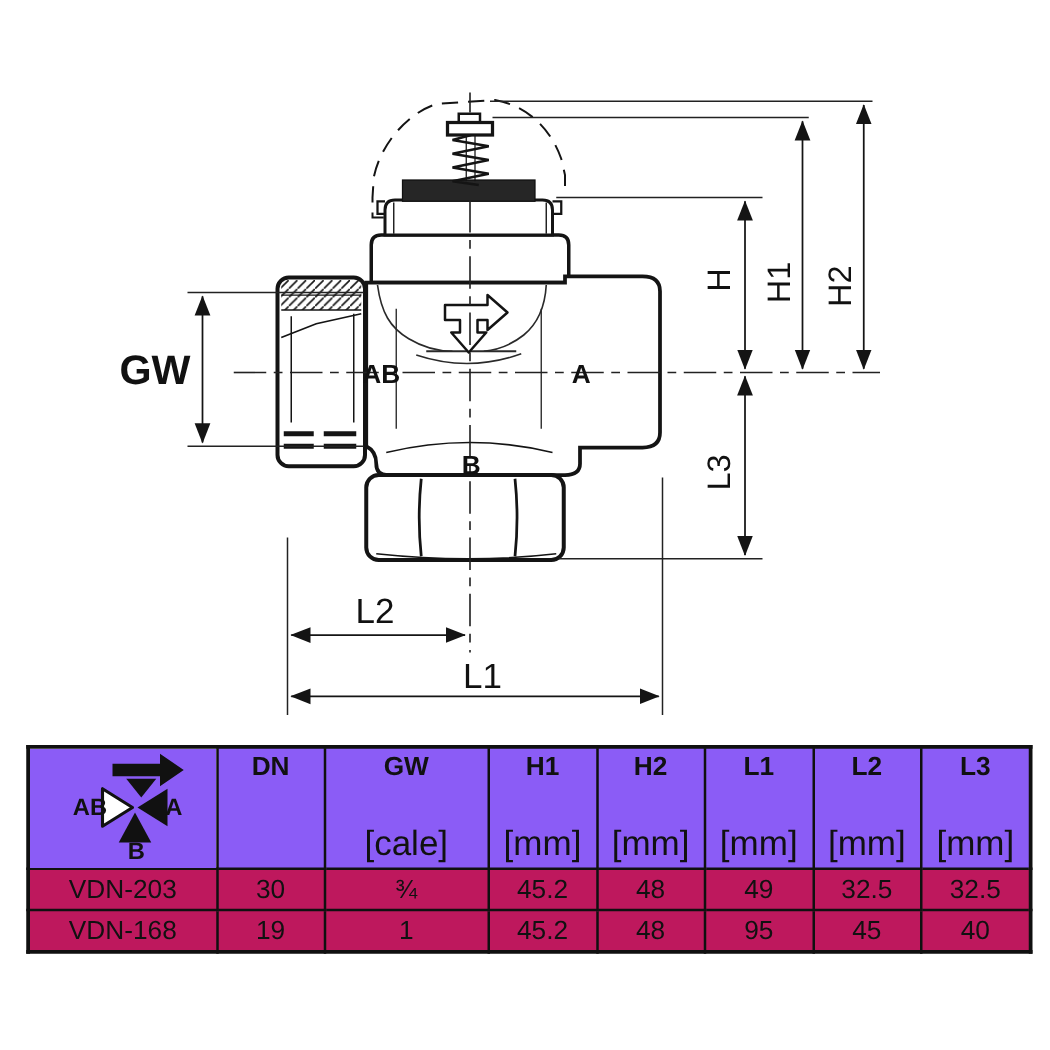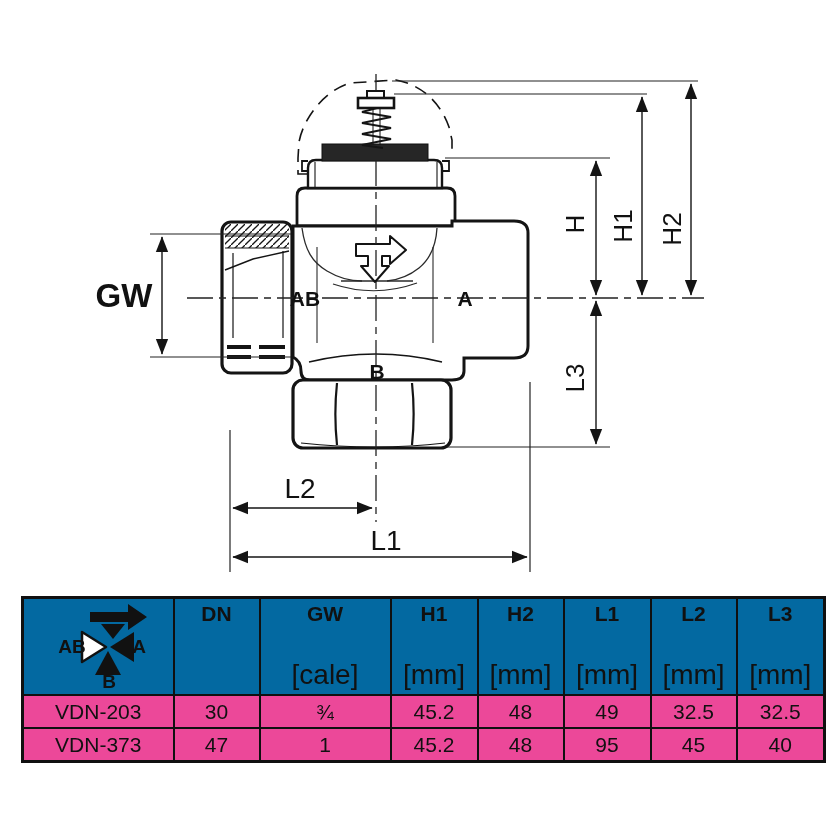--- a/index.html
+++ b/index.html
@@ -6,22 +6,22 @@
   body{width:840px;height:840px;position:relative;font-family:"Liberation Sans",sans-serif;color:#111;}
   #stage{position:absolute;inset:0;background:#fff;overflow:hidden;}
   svg text{fill:#111;}
   .dimlbl{font-size:26px;}
   .dimlbl-b{font-size:28px;}
   .gwlbl{font-size:33px;font-weight:bold;}
   .portlbl{font-size:21px;font-weight:bold;}
   
   table.dims{position:absolute;left:21px;top:596px;width:802px;border-collapse:collapse;table-layout:fixed;
              border:3px solid #101010;}
-  table.dims td{border:2px solid #101010;padding:0;vertical-align:middle;text-align:center;background:#ec4899;}
-  tr.hrow td{background:#0369a1;height:92px;}
+  table.dims td{border:2px solid #101010;padding:0;vertical-align:middle;text-align:center;background:#be185d;}
+  tr.hrow td{background:#8b5cf6;height:92px;}
   .hc{display:flex;flex-direction:column;justify-content:space-between;align-items:center;height:86px;padding:4px 0 5px;}
   .hc .lab{font-weight:bold;font-size:21px;line-height:1;}
   .hc .unit{font-size:28px;line-height:1;}
   tr.drow td{height:31px;font-size:21px;}
   td.model{text-align:left;padding-left:13px;}
   .icon-cell{position:relative;}
 </style>
 </head>
 <body>
 
@@ -209,22 +209,22 @@
         <td class="model">VDN-203</td>
         <td>30</td>
         <td>¾</td>
         <td>45.2</td>
         <td>48</td>
         <td>49</td>
         <td>32.5</td>
         <td>32.5</td>
       </tr>
       <tr class="drow">
-        <td class="model">VDN-373</td>
-        <td>47</td>
+        <td class="model">VDN-168</td>
+        <td>19</td>
         <td>1</td>
         <td>45.2</td>
         <td>48</td>
         <td>95</td>
         <td>45</td>
         <td>40</td>
       </tr>
     </tbody>
   </table>
 </div>

